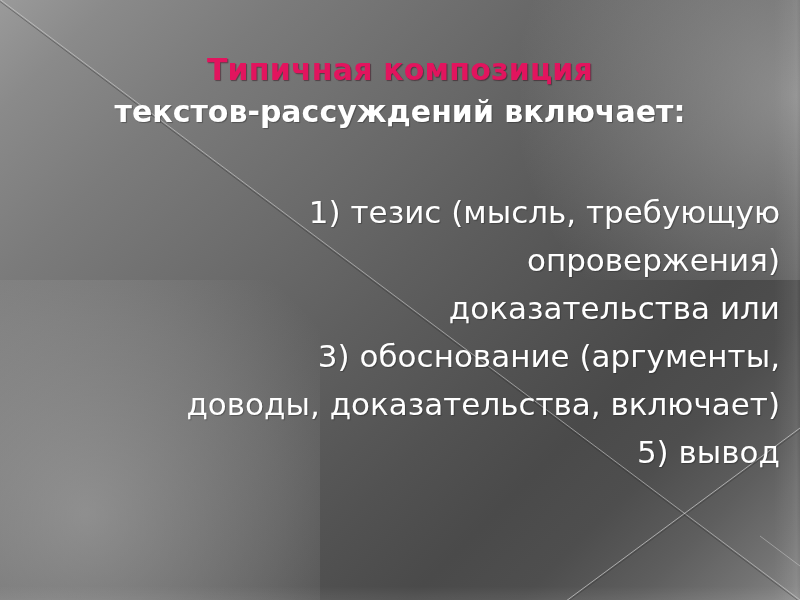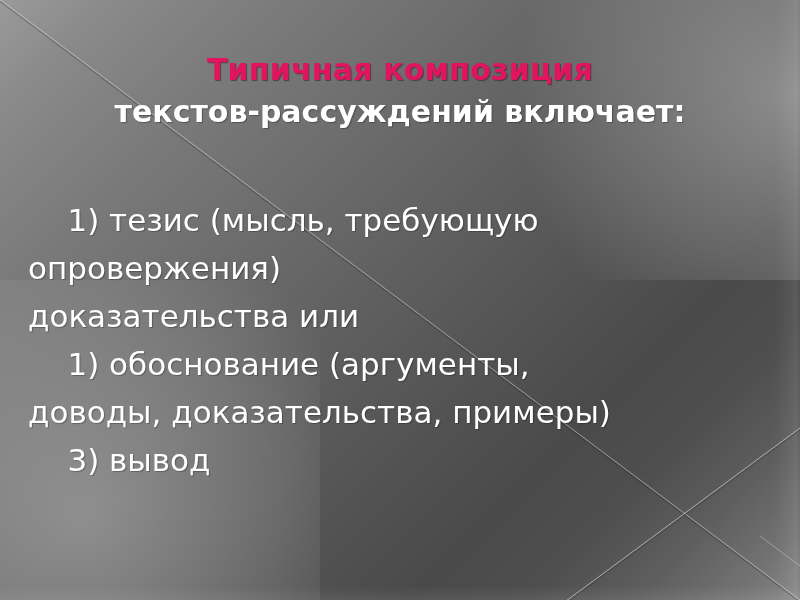--- a/index.html
+++ b/index.html
@@ -92,22 +92,23 @@
     font-size: 30px;
     font-weight: bold;
     line-height: 44px;
     color: #FFFFFF;
     text-shadow: 1px 1px 1px rgba(0,0,0,0.30);
   }
 
   .body-block {
     position: absolute;
     left: 28px;
-    top: 196px;
+    top: 188px;
     width: 752px;
+    text-align: right;
   }
   .body-line {
     color: #FFFFFF;
     font-size: 31px;
     line-height: 48px;
     white-space: pre;
     text-shadow: 1px 1px 1px rgba(0,0,0,0.28);
   }
 </style>
 </head>
@@ -135,19 +136,19 @@
 
     <div class="title-block">
       <span class="title-line1">Типичная композиция</span>
       <span class="title-line2">текстов-рассуждений включает:</span>
     </div>
 
     <div class="body-block">
       <div class="body-line">    1) тезис (мысль, требующую</div>
       <div class="body-line">опровержения)</div>
       <div class="body-line">доказательства или</div>
-      <div class="body-line">    1) обоснование (аргументы,</div>
-      <div class="body-line">доводы, доказательства, примеры)</div>
-      <div class="body-line">    3) вывод</div>
+      <div class="body-line">    3) обоснование (аргументы,</div>
+      <div class="body-line">доводы, доказательства, включает)</div>
+      <div class="body-line">    5) вывод</div>
     </div>
 
   </div>
 </div>
 
 </body></html>

